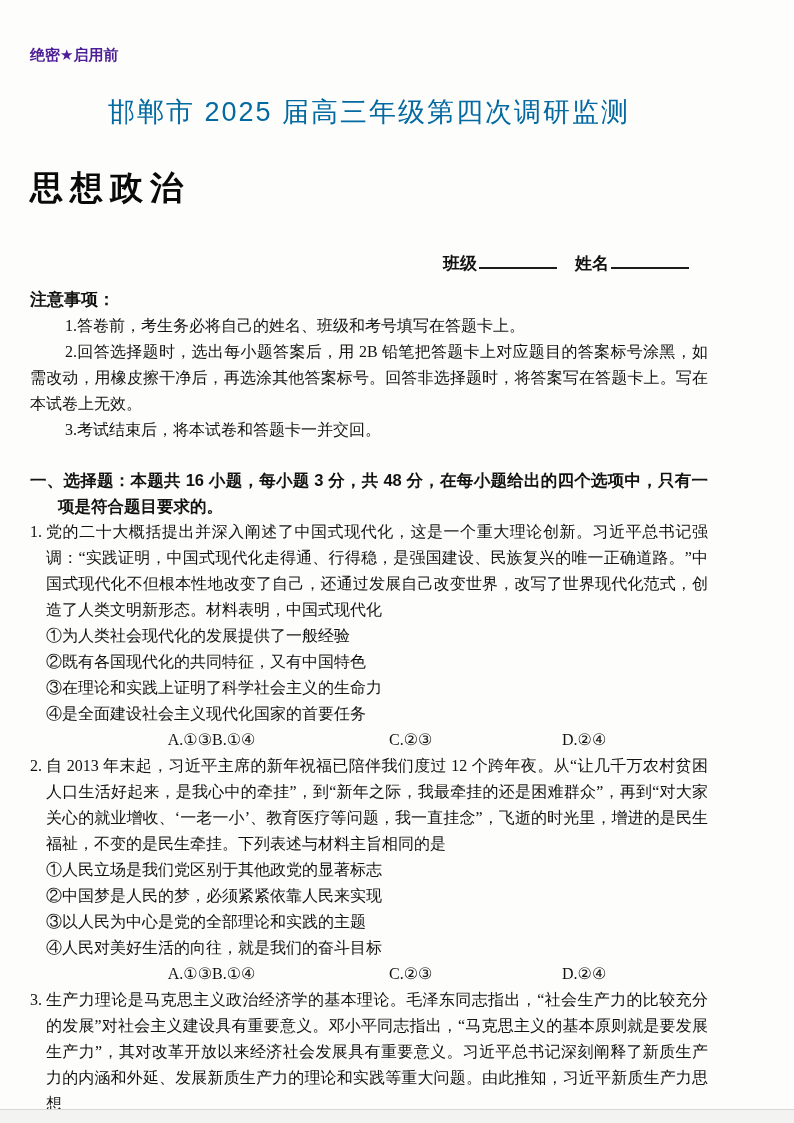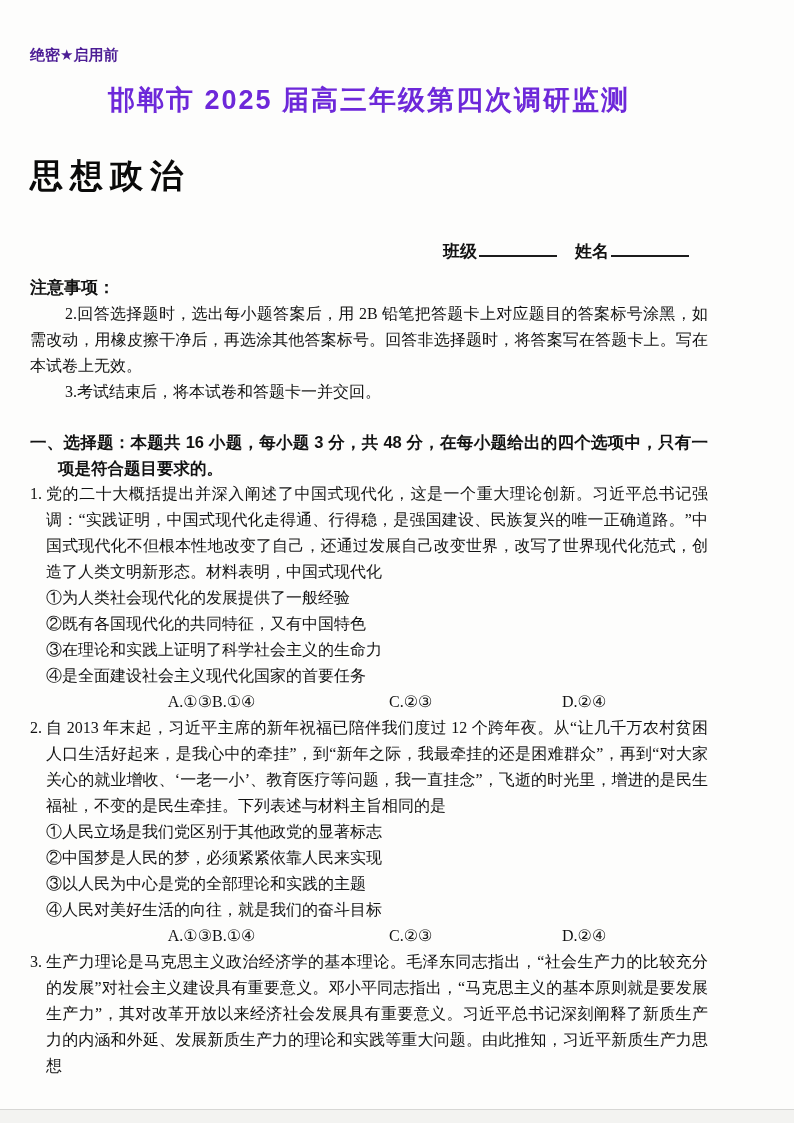--- a/index.html
+++ b/index.html
@@ -9,23 +9,23 @@
     background:#fdfdfc; color:#121212; overflow:hidden;
     font-family:"Liberation Serif","DejaVu Serif",serif;
   }
   .content { padding:46px 86px 0 30px; }
 
   .classification {
     font-family:"Liberation Sans","DejaVu Sans",sans-serif;
     font-weight:bold; font-size:15px; color:#4c1d95;
   }
   .title {
-    margin-top:17px; text-align:center;
+    margin-top:29px; text-align:center;
     font-family:"Liberation Sans","DejaVu Sans",sans-serif;
-    font-weight:bold; font-size:27px; letter-spacing:2px; color:#6d28d9;
+    font-weight:normal; font-size:27px; letter-spacing:2px; color:#0369a1;
   }
   .subject {
     margin-top:36px; text-align:left;
     font-family:"Liberation Sans","DejaVu Sans",sans-serif;
     font-weight:bold; font-size:33px; letter-spacing:7px; color:#0a0a0a;
   }
   .idrow {
     margin-top:41px; margin-left:413px; font-size:17px;
     font-family:"Liberation Sans","DejaVu Sans",sans-serif;
     font-weight:bold; white-space:nowrap; height:26px;
@@ -75,20 +75,21 @@
 
     <div class="title">邯郸市 2025 届高三年级第四次调研监测</div>
 
     <div class="subject">思想政治</div>
 
     <div class="idrow">
       <span>班级</span><span class="blank"></span><span class="name-label">姓名</span><span class="blank"></span>
     </div>
 
     <div class="notice-heading">注意事项：</div>
+    <p class="notice-item">1.答卷前，考生务必将自己的姓名、班级和考号填写在答题卡上。</p>
     <p class="notice-item">2.回答选择题时，选出每小题答案后，用 2B 铅笔把答题卡上对应题目的答案标号涂黑，如需改动，用橡皮擦干净后，再选涂其他答案标号。回答非选择题时，将答案写在答题卡上。写在本试卷上无效。</p>
     <p class="notice-item">3.考试结束后，将本试卷和答题卡一并交回。</p>
 
     <div class="section-heading">一、选择题：本题共 16 小题，每小题 3 分，共 48 分，在每小题给出的四个选项中，只有一项是符合题目要求的。</div>
 
     <div class="question">
       <div class="qrow">
         <span class="qnum">1.</span>
         <div class="qstem">党的二十大概括提出并深入阐述了中国式现代化，这是一个重大理论创新。习近平总书记强调：“实践证明，中国式现代化走得通、行得稳，是强国建设、民族复兴的唯一正确道路。”中国式现代化不但根本性地改变了自己，还通过发展自己改变世界，改写了世界现代化范式，创造了人类文明新形态。材料表明，中国式现代化</div>
       </div>

